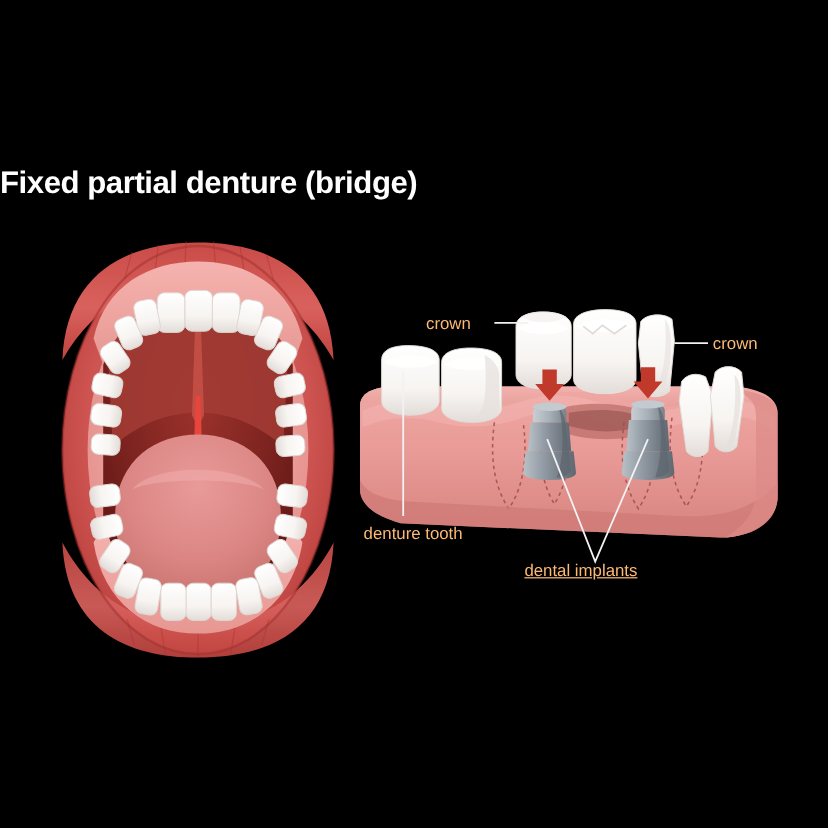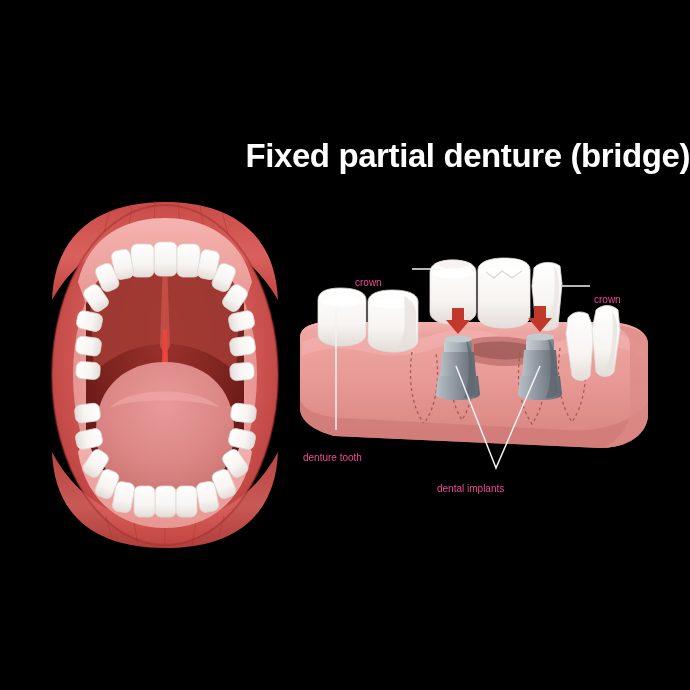--- a/index.html
+++ b/index.html
@@ -1,26 +1,26 @@
 <!DOCTYPE html>
 <html><head>
 <meta charset="utf-8">
 <style>
   html,body{margin:0;padding:0;background:#000;}
   body{width:690px;height:690px;overflow:hidden;font-family:"Liberation Sans",sans-serif;}
   #stage{position:relative;width:690px;height:690px;background:#000000;}
   #title{
-    position:absolute;left:0;top:137px;width:690px;text-align:right;
-    color:#ffffff;font-size:33px;font-weight:bold;letter-spacing:-0.4px;
+    position:absolute;left:0;top:137px;width:690px;text-align:left;
+    color:#ffffff;font-size:26px;font-weight:bold;letter-spacing:-0.4px;
   }
-  .lbl{position:absolute;color:#ec4899;font-size:10px;white-space:nowrap;margin-top:16px;}
+  .lbl{position:absolute;color:#fdba74;font-size:14px;white-space:nowrap;}
   #lbl-crown-left{left:355px;top:261px;}
   #lbl-crown-right{left:594px;top:278px;}
   #lbl-healthy{left:303px;top:436px;}
-  #lbl-implants{left:437px;top:467px;}
+  #lbl-implants{left:437px;top:467px;text-decoration:underline;}
   svg{position:absolute;left:0;top:0;}
 </style>
 </head>
 <body>
 
 <div id="stage">
 
   <div id="title">Fixed partial denture (bridge)</div>
 
   <svg width="690" height="690">

